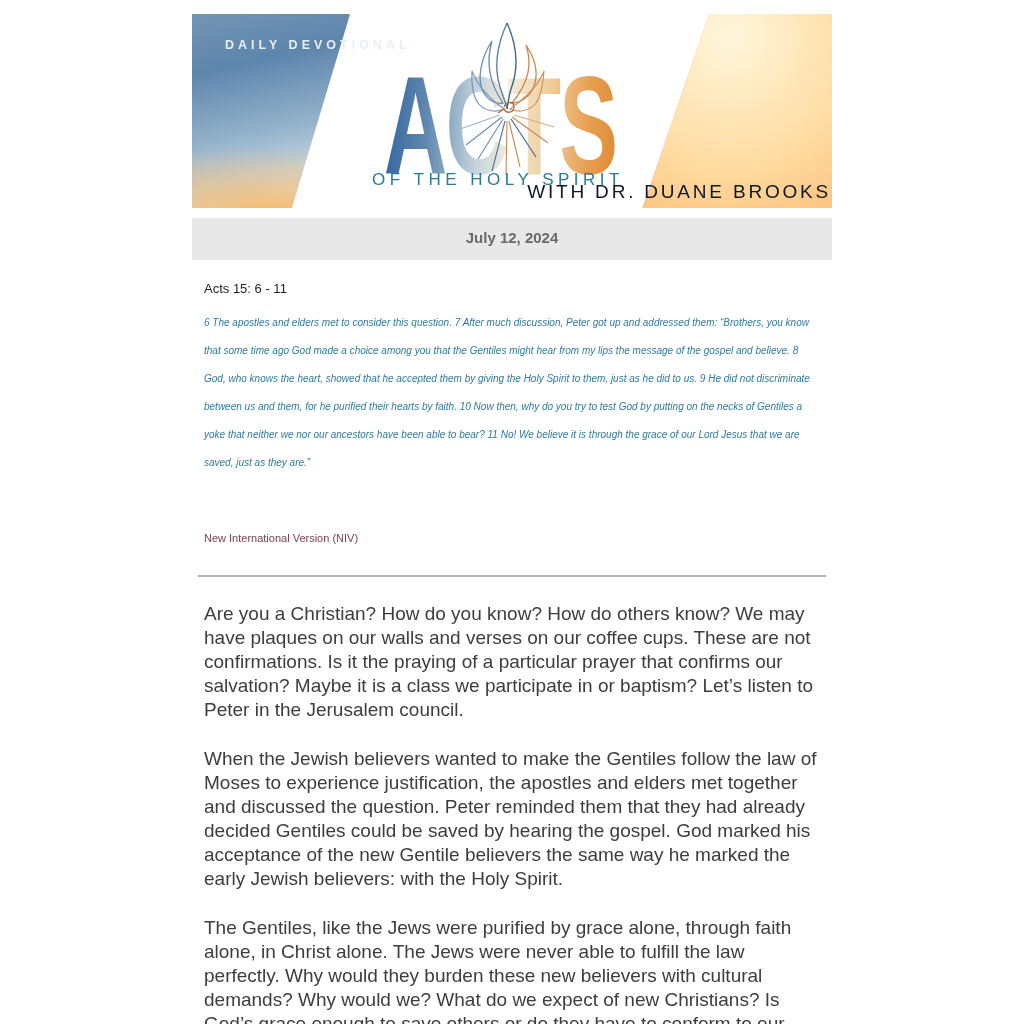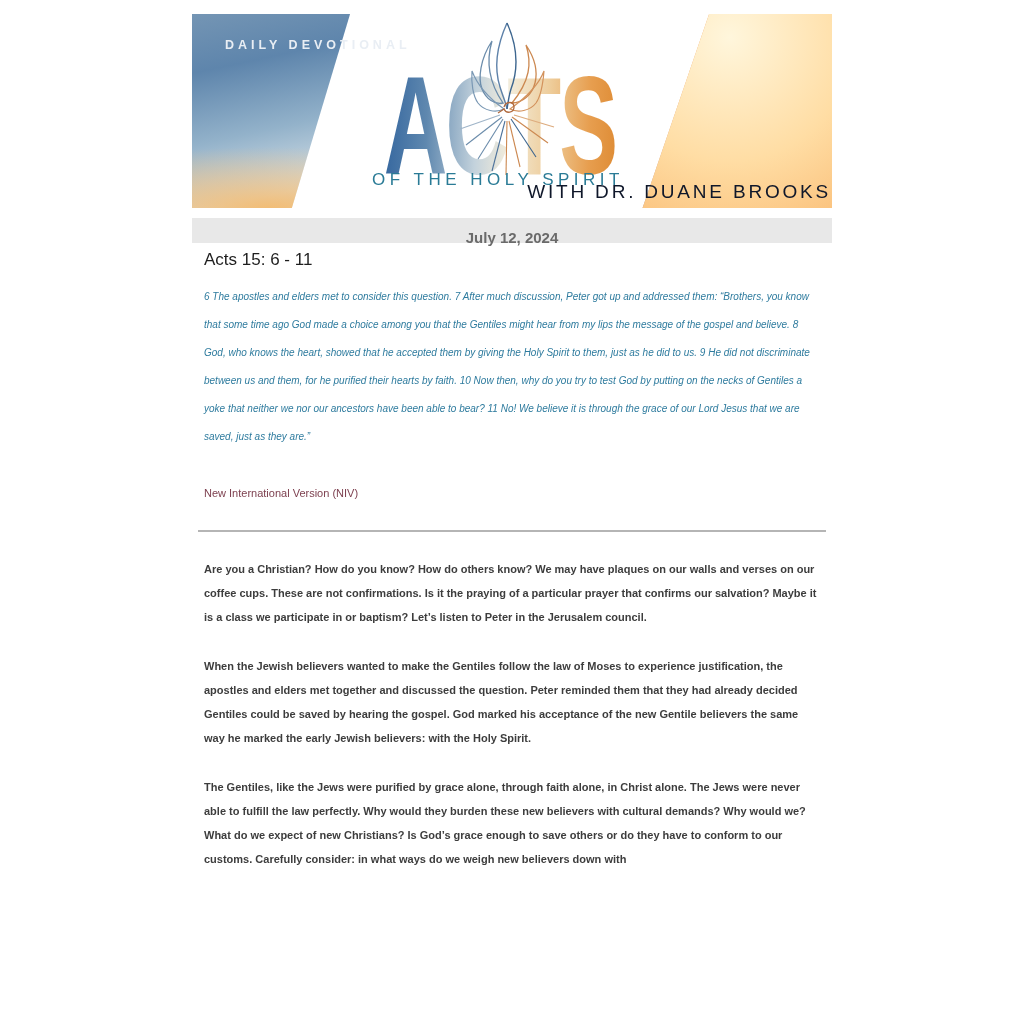--- a/index.html
+++ b/index.html
@@ -47,35 +47,35 @@
     user-select: none;
   }
   .subtitle {
     position: absolute; left: -14px; bottom: 18px; width: 100%;
     text-align: center; color: #2a7b96; font-size: 17px; letter-spacing: 4.5px;
   }
   .dove { position: absolute; left: 256px; top: 5px; }
 
   
   .date-bar {
-    height: 25px; margin-top: 10px; background: #e8e8e8;
+    height: 42px; margin-top: 10px; background: #e8e8e8;
     text-align: center; line-height: 39px;
     font-weight: bold; font-size: 15px; color: #6a6a6a;
   }
 
   
   .content { padding: 0 12px; }
-  .scripture-ref { margin-top: 7px; font-size: 17px; color: #1e1e1e; }
+  .scripture-ref { margin-top: 21px; font-size: 13px; color: #1e1e1e; }
   .scripture-text {
     margin: 13px 0 0; font-style: italic;
     color: #2e7b9e; font-size: 10px; line-height: 28px;
   }
-  .version-label { margin-top: 36px; font-size: 11px; color: #7e4150; }
+  .version-label { margin-top: 55px; font-size: 11px; color: #7e4150; }
   hr.divider { border: none; border-top: 2px solid #b5b5b5; margin: 31px -6px 0; }
-  .body-para { margin: 25px 0 0; font-size: 11px; line-height: 24px; color: #3d3d3d; font-weight: bold; }
+  .body-para { margin: 25px 0 0; font-size: 19px; line-height: 24px; color: #3d3d3d; }
 </style>
 </head>
 <body>
 
 <div class="page">
 
   <header class="banner">
     <div class="panel-left"></div>
     <div class="panel-right"></div>
 

